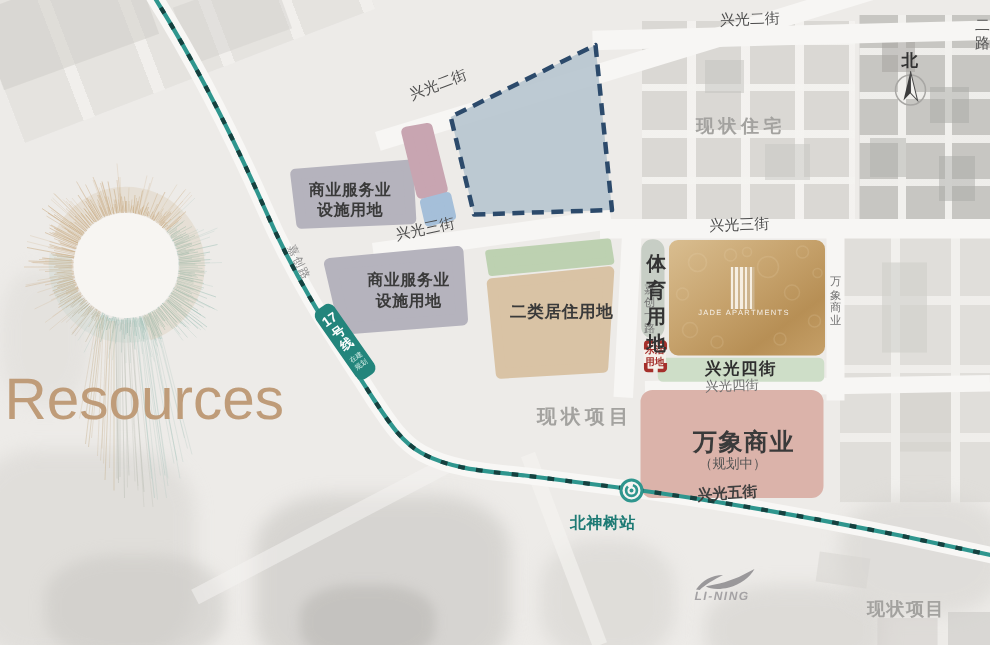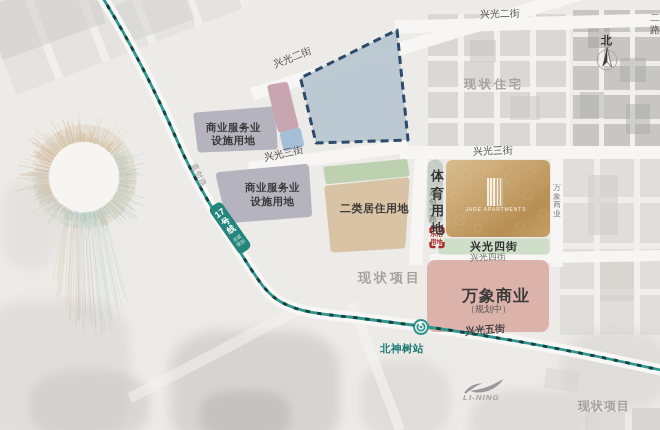--- a/index.html
+++ b/index.html
@@ -149,20 +149,21 @@
  </g>
 
  <g>
   <rect x="429" y="228" width="15" height="19" rx="2" fill="#f7f1ea" opacity="0.85"></rect>
   <path d="M430.5,233 v-3.5 a1.5,1.5 0 0 1 1.5,-1.5 h3.5 M438.5,228 h3.5 a1.5,1.5 0 0 1 1.5,1.5 v3.5 M443.5,242 v3.5 a1.5,1.5 0 0 1 -1.5,1.5 h-3.5 M435.5,247 h-3.5 a1.5,1.5 0 0 1 -1.5,-1.5 v-3.5" fill="none" stroke="#a5302b" stroke-width="2.4"></path>
   <text x="436.5" y="235.5" font-size="6.5" font-weight="bold" fill="#a5302b" text-anchor="middle" font-family="Liberation Sans">乐活</text>
   <text x="436.5" y="243.5" font-size="6.5" font-weight="bold" fill="#a5302b" text-anchor="middle" font-family="Liberation Sans">用地</text>
  </g>
 </svg>
 
+<div style="left:3px;top:247px;color:#bf9c79;font-size:39px;line-height:1;">Resources</div>
 
 <div class="lbl" style="left:480px;top:9px;transform:rotate(-2deg);">兴光二街</div>
 <div class="lbl" style="left:272px;top:60px;transform:rotate(-21deg);transform-origin:0 0;">兴光二街</div>
 <div class="lbl" style="left:263px;top:153px;transform:rotate(-12deg);transform-origin:0 0;">兴光三街</div>
 <div class="lbl" style="left:473px;top:146px;transform:rotate(-2deg);">兴光三街</div>
 <div class="lbl" style="left:470px;top:253px;font-size:9px;color:#6e6e6e;transform:rotate(-2deg);">兴光四街</div>
 <div class="lbl" style="left:465px;top:325px;font-weight:bold;color:#3f3f3f;transform:rotate(-4deg);">兴光五街</div>
 <div class="vtxt" style="left:428px;top:189px;font-size:7.5px;color:#757575;">嘉创一路</div>
 <div class="vtxt" style="left:552px;top:184px;font-size:7.5px;color:#757575;">万象商业</div>
 <div class="lbl" style="left:197px;top:162px;font-size:7.5px;color:#8c8c8c;transform:rotate(64deg);transform-origin:0 0;letter-spacing:1px;">嘉创路</div>

